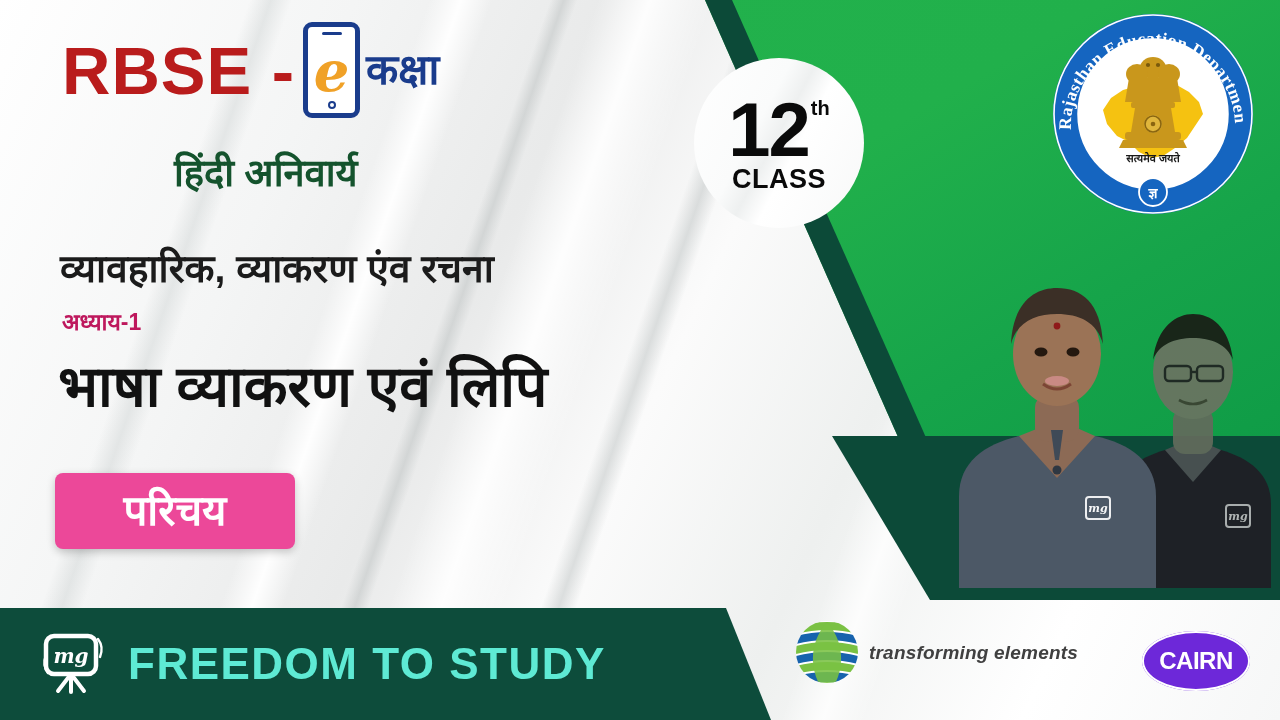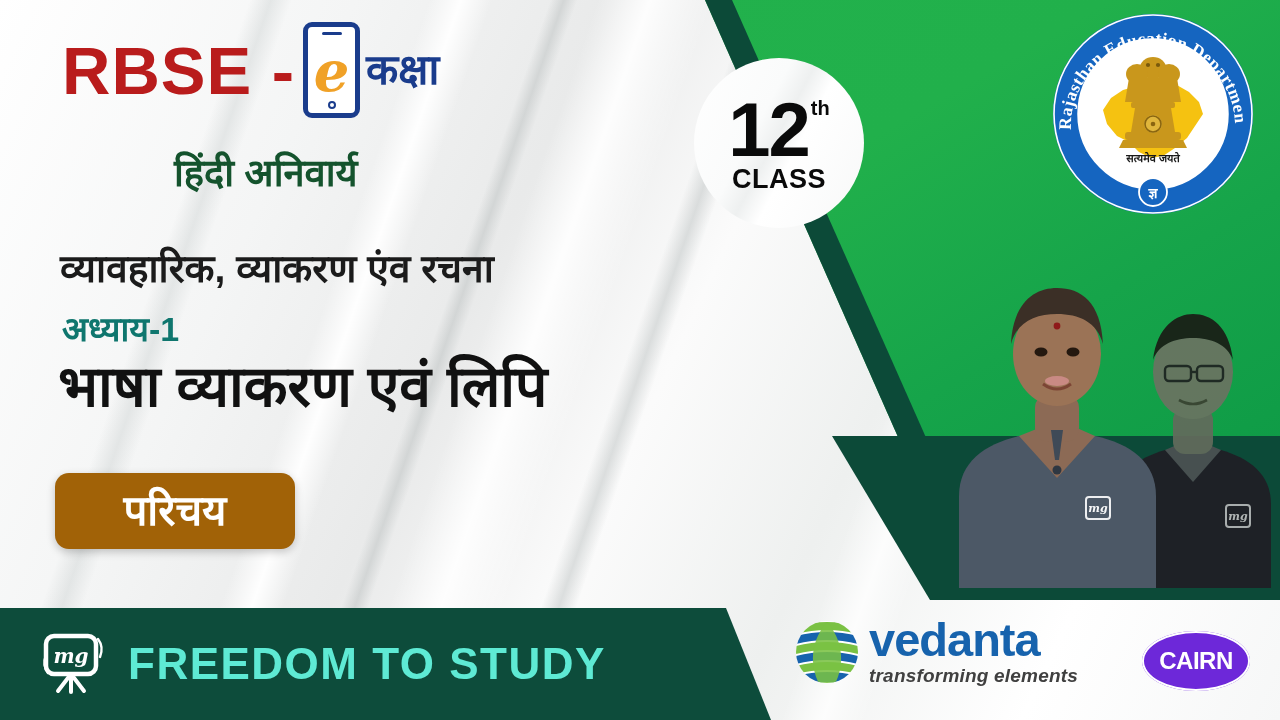--- a/index.html
+++ b/index.html
@@ -78,31 +78,31 @@
     font-size:38px; font-weight:700; color:#14532d;margin-top:18px;
   }
 
   
   .topic-line{
     position:absolute; left:60px; top:240px;
     font-size:39px; font-weight:600; color:#1b1b1b;
   }
   .chapter-no{
     position:absolute; left:62px; top:305px;
-    font-size:34px; font-weight:700; color:#0f766e;
+    font-size:23px; font-weight:700; color:#be185d;
   }
   .chapter-title{
     position:absolute; left:58px; top:345px;
     font-size:57px; font-weight:700; color:#111111;
   }
 
   
   .pill{
     position:absolute; left:55px; top:473px; width:240px; height:76px;
-    background:#a16207; border-radius:14px;
+    background:#ec4899; border-radius:8px;
     display:flex; align-items:center; justify-content:center;
     box-shadow:0 3px 8px rgba(0,0,0,.22);
   }
   .pill span{ font-size:42px; font-weight:700; color:#ffffff; line-height:1; }
 
   
   .part-block{
     position:absolute; left:498px; top:463px; text-align:center; width:130px;
   }
   .part-word{ font-size:34px; font-weight:700; color:#111; letter-spacing:1px; line-height:1.05; }
@@ -295,21 +295,20 @@
           <path d="M -4,20 Q 34,8 72,20 L 72,28 Q 34,16 -4,28 Z" fill="#1763ad"></path>
           <path d="M -4,30 Q 34,18 72,30 L 72,38 Q 34,26 -4,38 Z" fill="#7ac143"></path>
           <path d="M -4,40 Q 34,28 72,40 L 72,48 Q 34,36 -4,48 Z" fill="#1763ad"></path>
           <path d="M -4,50 Q 34,38 72,50 L 72,58 Q 34,46 -4,58 Z" fill="#7ac143"></path>
           <path d="M -4,60 Q 34,48 72,60 L 72,70 Q 34,58 -4,70 Z" fill="#1763ad"></path>
           <path d="M 34,4 C 18,22 16,46 26,66 L 42,66 C 52,46 50,22 34,4 Z" fill="#7ac143" opacity=".88"></path>
         </g>
       </svg>
     </div>
     <div class="vedanta-textwrap">
-      <div class="vedanta-word">vedanta</div>
       <div class="vedanta-tag">transforming elements</div>
     </div>
   </div>
 
   <div class="cairn">
     <span>CAIRN</span>
   </div>
 
 </div>
 

